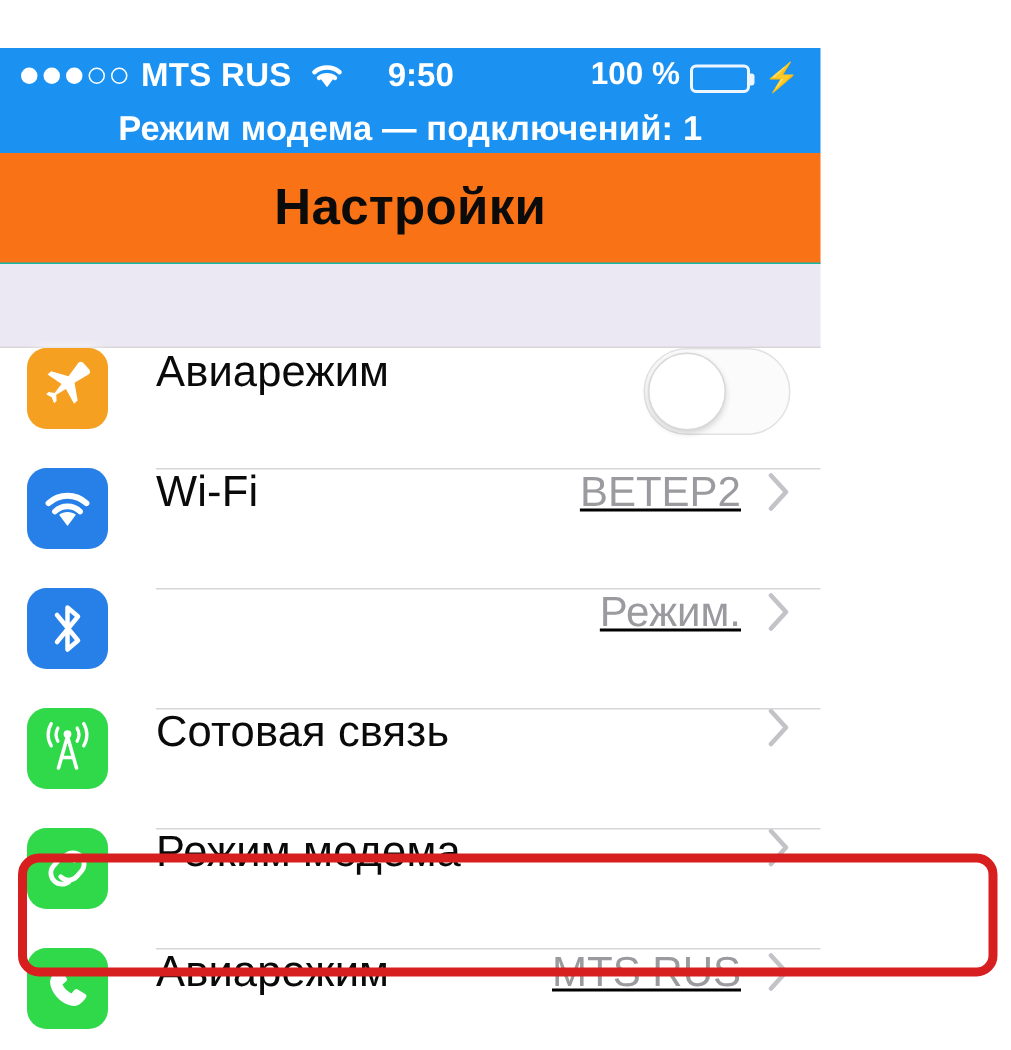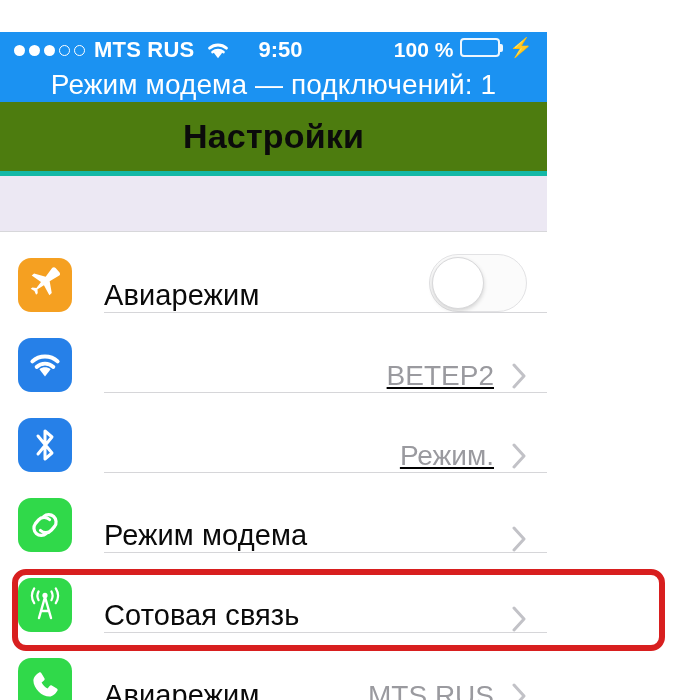--- a/index.html
+++ b/index.html
@@ -48,21 +48,21 @@
   .wifi-glyph { display:flex; align-items:center; margin-left:2px; }
 
   .sb-center {
     position:absolute; left:14px; right:0;
     text-align:center;
     font-size:22px; font-weight:700;
     pointer-events:none;
   }
   .sb-right {
     margin-left:auto;
-    display:flex; align-items:flex-start; gap:7px;
+    display:flex; align-items:flex-end; gap:7px;
     flex:0 0 auto;
     z-index:2;
   }
   .batt-pct { font-size:21px; font-weight:600; }
   .batt {
     position:relative;
     width:40px; height:19px;
     border:2px solid rgba(255,255,255,.92);
     border-radius:4px;
     padding:2px;
@@ -78,31 +78,31 @@
     border-radius:0 2px 2px 0;
   }
   .bolt { font-size:19px; font-weight:700; line-height:1; margin-left:2px; }
 
   
   .tether-banner {
     height:34px;
     background:#1b92f2;
     display:flex; align-items:center; justify-content:center;
     color:#ffffff;
-    font-size:28px;
-    font-weight:400;
+    font-size:23px;
+    font-weight:700;
     letter-spacing:.1px;
   }
 
   
   .nav-bar {
     height:74px;
-    background:#4d7c0f;
+    background:#f97316;
     display:flex; align-items:center; justify-content:center;
-    border-bottom:5px solid #14b8a6;
+    border-bottom:1px solid #14b8a6;
   }
   .nav-title {
     font-size:34px;
     font-weight:700;
     color:#0b0b0b;
     letter-spacing:.2px;
   }
 
   
   .group-gap {
@@ -110,21 +110,21 @@
     background:#ece8f3;
     border-bottom:1px solid #d7d7da;
   }
 
   
   .list { background:#ffffff; }
 
   .row {
     position:relative;
     display:flex;
-    align-items:flex-end;
+    align-items:flex-start;
     height:80px;
     padding-left:18px;
     padding-right:20px;
     background:#ffffff;
   }
   .row + .row::before {
     content:"";
     position:absolute;
     left:104px; right:0; top:0;
     height:1px;
@@ -256,52 +256,37 @@
     </div>
 
     <div class="row">
       <span class="app-icon" style="background:#2680e8;">
         <svg width="36" height="28" viewBox="0 0 36 28">
           <path d="M18 25.6 L12.4 18.2 C15.6 15.7 20.4 15.7 23.6 18.2 Z" fill="#ffffff"></path>
           <path d="M5.4 10.4 A18.5 18.5 0 0 1 30.6 10.4" stroke="#ffffff" stroke-width="4" fill="none" stroke-linecap="round"></path>
           <path d="M9.6 16.0 A12.2 12.2 0 0 1 26.4 16.0" stroke="#ffffff" stroke-width="3.8" fill="none" stroke-linecap="round"></path>
         </svg>
       </span>
+      <span class="row-label">Wi-Fi</span>
       <span class="row-right">
         <span class="row-value">ВЕТЕР2</span>
         <svg class="chev" viewBox="0 0 15 26">
           <path d="M2 2 L12 13 L2 24" stroke="#c2c2c7" stroke-width="3" fill="none" stroke-linecap="round" stroke-linejoin="round"></path>
         </svg>
       </span>
     </div>
 
     <div class="row">
       <span class="app-icon" style="background:#2680e8;">
         <svg width="30" height="38" viewBox="0 0 30 38">
           <path d="M8 10 L22 27 L15 33 L15 5 L22 11 L8 28" stroke="#ffffff" stroke-width="3" fill="none" stroke-linecap="round" stroke-linejoin="round"></path>
         </svg>
       </span>
       <span class="row-right">
         <span class="row-value">Режим.</span>
-        <svg class="chev" viewBox="0 0 15 26">
-          <path d="M2 2 L12 13 L2 24" stroke="#c2c2c7" stroke-width="3" fill="none" stroke-linecap="round" stroke-linejoin="round"></path>
-        </svg>
-      </span>
-    </div>
-
-    <div class="row">
-      <span class="app-icon" style="background:#30d94a;">
-        <svg width="36" height="34" viewBox="0 0 36 34">
-          <path d="M22.5 11.5 A7.4 7.4 0 0 0 11.6 11.9 L8.4 15.6 A7.4 7.4 0 0 0 19.2 25.6" stroke="#ffffff" stroke-width="3.2" fill="none" stroke-linecap="round"></path>
-          <path d="M13.5 22.5 A7.4 7.4 0 0 0 24.4 22.1 L27.6 18.4 A7.4 7.4 0 0 0 16.8 8.4" stroke="#ffffff" stroke-width="3.2" fill="none" stroke-linecap="round"></path>
-        </svg>
-      </span>
-      <span class="row-label">Режим модема</span>
-      <span class="row-right">
-        <span class="row-value"></span>
         <svg class="chev" viewBox="0 0 15 26">
           <path d="M2 2 L12 13 L2 24" stroke="#c2c2c7" stroke-width="3" fill="none" stroke-linecap="round" stroke-linejoin="round"></path>
         </svg>
       </span>
     </div>
 
     <div class="row">
       <span class="app-icon" style="background:#30d94a;">
         <svg width="38" height="36" viewBox="0 0 38 36">
           <path d="M19 10 L13 31 M19 10 L25 31 M15.4 24 L22.6 24" stroke="#ffffff" stroke-width="2.4" fill="none" stroke-linecap="round"></path>
@@ -316,20 +301,36 @@
       <span class="row-right">
         <span class="row-value"></span>
         <svg class="chev" viewBox="0 0 15 26">
           <path d="M2 2 L12 13 L2 24" stroke="#c2c2c7" stroke-width="3" fill="none" stroke-linecap="round" stroke-linejoin="round"></path>
         </svg>
       </span>
     </div>
 
     <div class="row">
       <span class="app-icon" style="background:#30d94a;">
+        <svg width="36" height="34" viewBox="0 0 36 34">
+          <path d="M22.5 11.5 A7.4 7.4 0 0 0 11.6 11.9 L8.4 15.6 A7.4 7.4 0 0 0 19.2 25.6" stroke="#ffffff" stroke-width="3.2" fill="none" stroke-linecap="round"></path>
+          <path d="M13.5 22.5 A7.4 7.4 0 0 0 24.4 22.1 L27.6 18.4 A7.4 7.4 0 0 0 16.8 8.4" stroke="#ffffff" stroke-width="3.2" fill="none" stroke-linecap="round"></path>
+        </svg>
+      </span>
+      <span class="row-label">Режим модема</span>
+      <span class="row-right">
+        <span class="row-value"></span>
+        <svg class="chev" viewBox="0 0 15 26">
+          <path d="M2 2 L12 13 L2 24" stroke="#c2c2c7" stroke-width="3" fill="none" stroke-linecap="round" stroke-linejoin="round"></path>
+        </svg>
+      </span>
+    </div>
+
+    <div class="row">
+      <span class="app-icon" style="background:#30d94a;">
         <svg width="32" height="32" viewBox="0 0 32 32">
           <path d="M10.2 3.6 C7.2 5.4 4.4 8.6 4.4 11.4 C4.4 19.2 12.8 27.6 20.6 27.6 C23.4 27.6 26.6 24.8 28.4 21.8 C28.9 20.9 28.6 20.1 27.8 19.6 L22.8 16.6 C22 16.1 21.2 16.3 20.6 17 L18.6 19.4 C16.2 18.2 13.8 15.8 12.6 13.4 L15 11.4 C15.7 10.8 15.9 10 15.4 9.2 L12.4 4.2 C11.9 3.4 11.1 3.1 10.2 3.6 Z" fill="#ffffff"></path>
         </svg>
       </span>
       <span class="row-label">Авиарежим</span>
       <span class="row-right">
         <span class="row-value">MTS RUS</span>
         <svg class="chev" viewBox="0 0 15 26">
           <path d="M2 2 L12 13 L2 24" stroke="#c2c2c7" stroke-width="3" fill="none" stroke-linecap="round" stroke-linejoin="round"></path>
         </svg>

